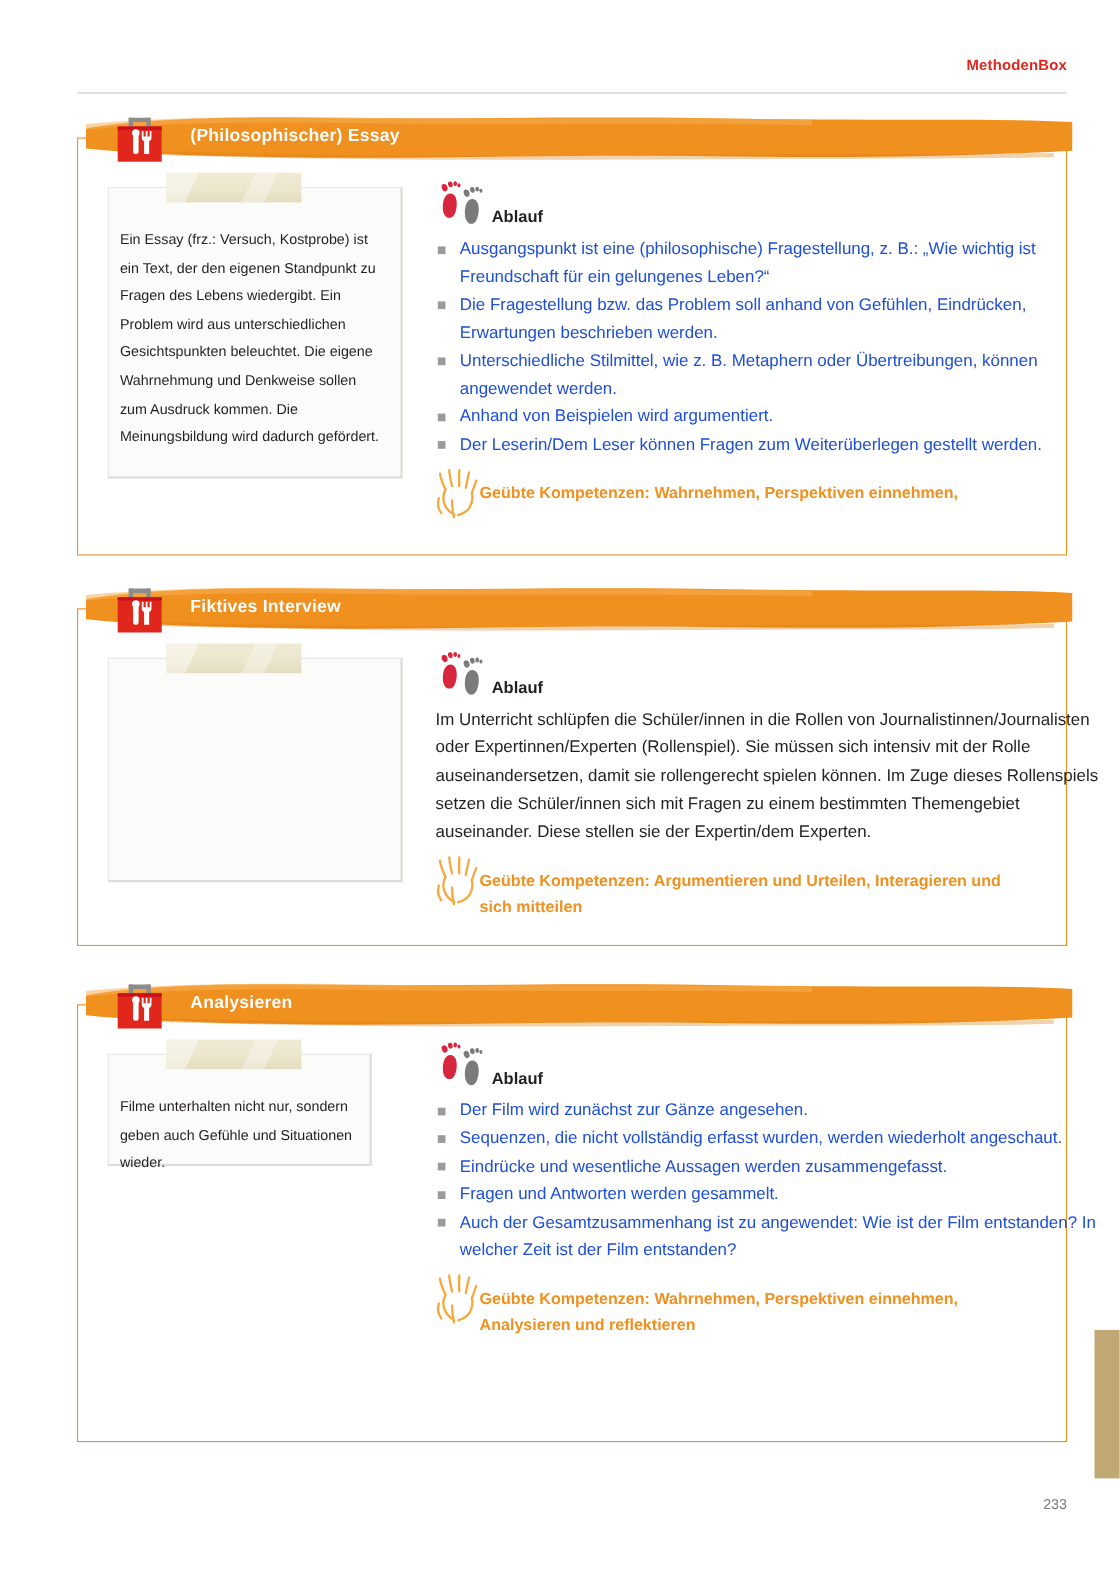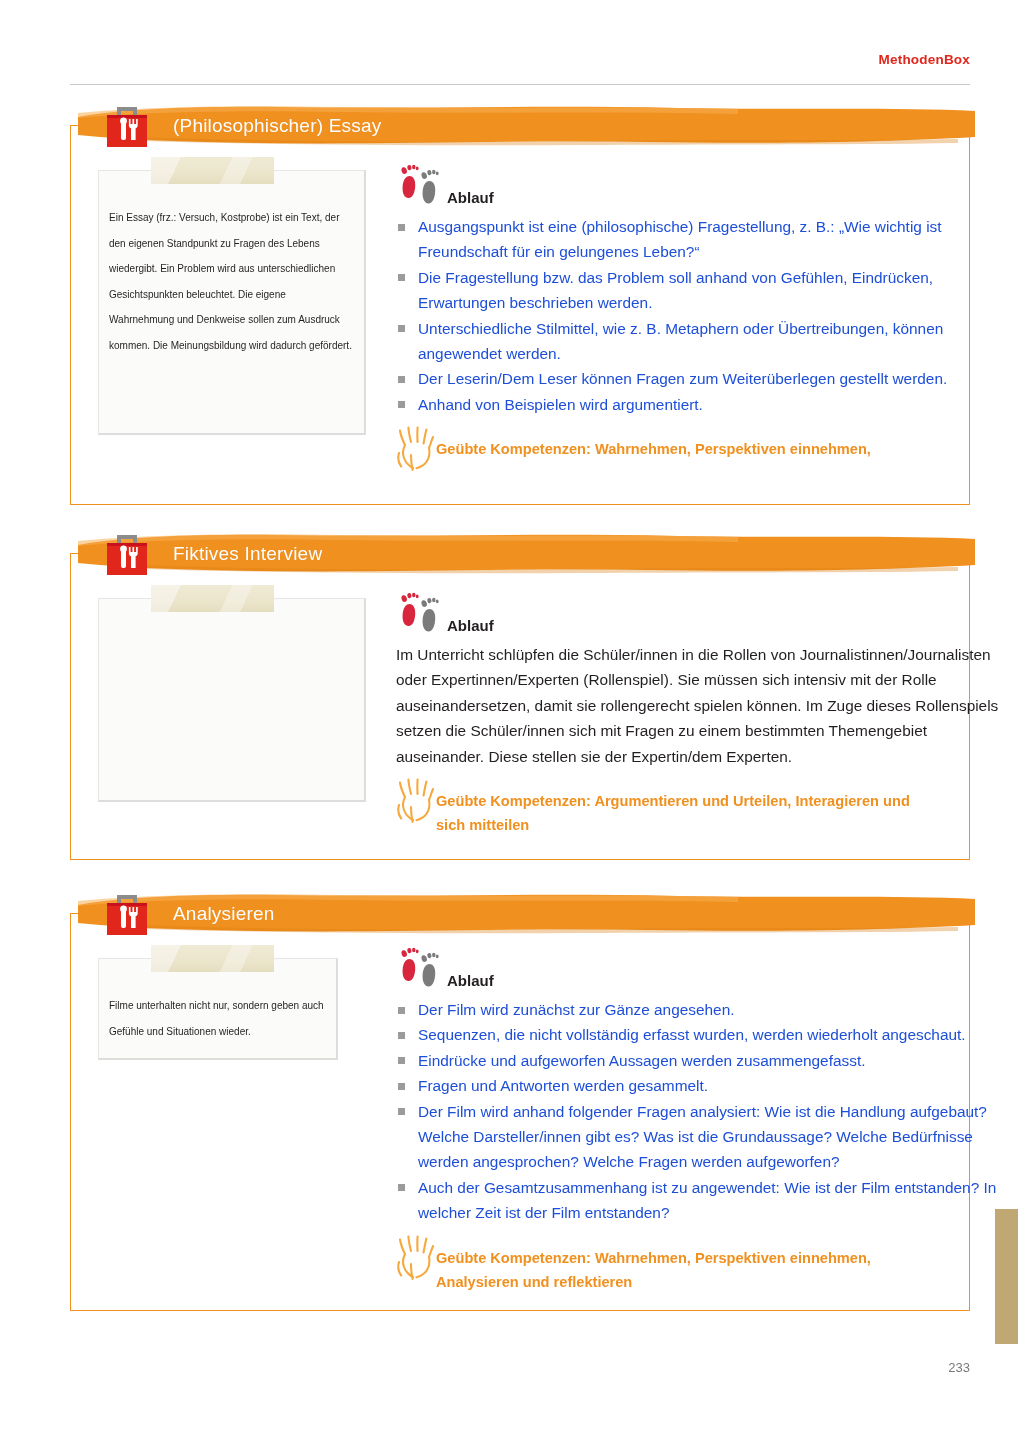--- a/index.html
+++ b/index.html
@@ -74,22 +74,22 @@
     top: 0;
     width: 897px;
     height: 44px;
   }
   .brush svg { display: block; width: 100%; height: 100%; }
 
   .banner-title {
     position: absolute;
     left: 103px;
     top: 12px;
-    font-size: 19px;
-    font-weight: 400;
+    font-size: 16px;
+    font-weight: 700;
     color: #ffffff;
     letter-spacing: .2px;
     white-space: nowrap;
     text-shadow: 0 0 1px rgba(0,0,0,.08);
   }
 
   
   .toolbox {
     position: absolute;
     left: 34px;
@@ -121,21 +121,21 @@
     content: "";
     position: absolute;
     left: 0; right: 0; top: 0; bottom: 0;
     background: linear-gradient(115deg, rgba(255,255,255,.45) 0 22%, rgba(255,255,255,0) 22% 60%, rgba(255,255,255,.35) 60% 75%, rgba(255,255,255,0) 75%);
   }
   .note .note-text {
     position: absolute;
     left: 10px;
     right: 12px;
     top: 34px;
-    font-size: 10px;
+    font-size: 13px;
     line-height: 25.6px;
     color: #231f20;
   }
 
   .note.n1 { left: 98px; top: 170px; width: 268px; height: 265px; }
   .note.n2 { left: 98px; top: 598px; width: 268px; height: 204px; }
   .note.n3 { left: 98px; top: 958px; width: 240px; height: 102px; }
 
   
   .right-col {
@@ -296,22 +296,22 @@
         <ellipse cx="41.2" cy="11.4" rx="1.4" ry="1.8" fill="#7b7b7b"></ellipse>
       </svg>
     </div>
     <div class="ablauf-label">Ablauf</div>
   </div>
 
   <ul class="steps">
     <li>Ausgangspunkt ist eine (philosophische) Fragestellung, z. B.: „Wie wichtig ist Freundschaft für ein gelungenes Leben?“</li>
     <li>Die Fragestellung bzw. das Problem soll anhand von Gefühlen, Eindrücken, Erwartungen beschrieben werden.</li>
     <li>Unterschiedliche Stilmittel, wie z. B. Metaphern oder Übertreibungen, können angewendet werden.</li>
+    <li>Anhand von Beispielen wird argumentiert.</li>
     <li>Der Leserin/Dem Leser können Fragen zum Weiterüberlegen gestellt werden.</li>
-    <li>Anhand von Beispielen wird argumentiert.</li>
   </ul>
 
   <div class="comp">
     <div class="hand">
       <svg viewBox="0 0 42 48" aria-hidden="true">
         <g fill="none" stroke="#f5a93f" stroke-width="2.1" stroke-linecap="round">
           <path d="M9,20 C6,14 4.5,9 4,5.5"></path>
           <path d="M15,17 C13.5,11 12.6,6 12.4,2.5"></path>
           <path d="M21.5,17 C21.3,11 21.3,6 21.6,2.5"></path>
           <path d="M27.5,18.5 C28.6,12.6 29.6,7.6 30.4,4.5"></path>
@@ -447,23 +447,22 @@
         <ellipse cx="37.8" cy="10.0" rx="1.7" ry="2.2" fill="#7b7b7b"></ellipse>
         <ellipse cx="41.2" cy="11.4" rx="1.4" ry="1.8" fill="#7b7b7b"></ellipse>
       </svg>
     </div>
     <div class="ablauf-label">Ablauf</div>
   </div>
 
   <ul class="steps">
     <li>Der Film wird zunächst zur Gänze angesehen.</li>
     <li>Sequenzen, die nicht vollständig erfasst wurden, werden wiederholt angeschaut.</li>
-    <li>Eindrücke und aufgeworfen Aussagen werden zusammengefasst.</li>
+    <li>Eindrücke und wesentliche Aussagen werden zusammengefasst.</li>
     <li>Fragen und Antworten werden gesammelt.</li>
-    <li>Der Film wird anhand folgender Fragen analysiert: Wie ist die Handlung aufgebaut? Welche Darsteller/innen gibt es? Was ist die Grundaussage? Welche Bedürfnisse werden angesprochen? Welche Fragen werden aufgeworfen?</li>
     <li>Auch der Gesamtzusammenhang ist zu angewendet: Wie ist der Film entstanden? In welcher Zeit ist der Film entstanden?</li>
   </ul>
 
   <div class="comp">
     <div class="hand">
       <svg viewBox="0 0 42 48" aria-hidden="true">
         <g fill="none" stroke="#f5a93f" stroke-width="2.1" stroke-linecap="round">
           <path d="M9,20 C6,14 4.5,9 4,5.5"></path>
           <path d="M15,17 C13.5,11 12.6,6 12.4,2.5"></path>
           <path d="M21.5,17 C21.3,11 21.3,6 21.6,2.5"></path>

